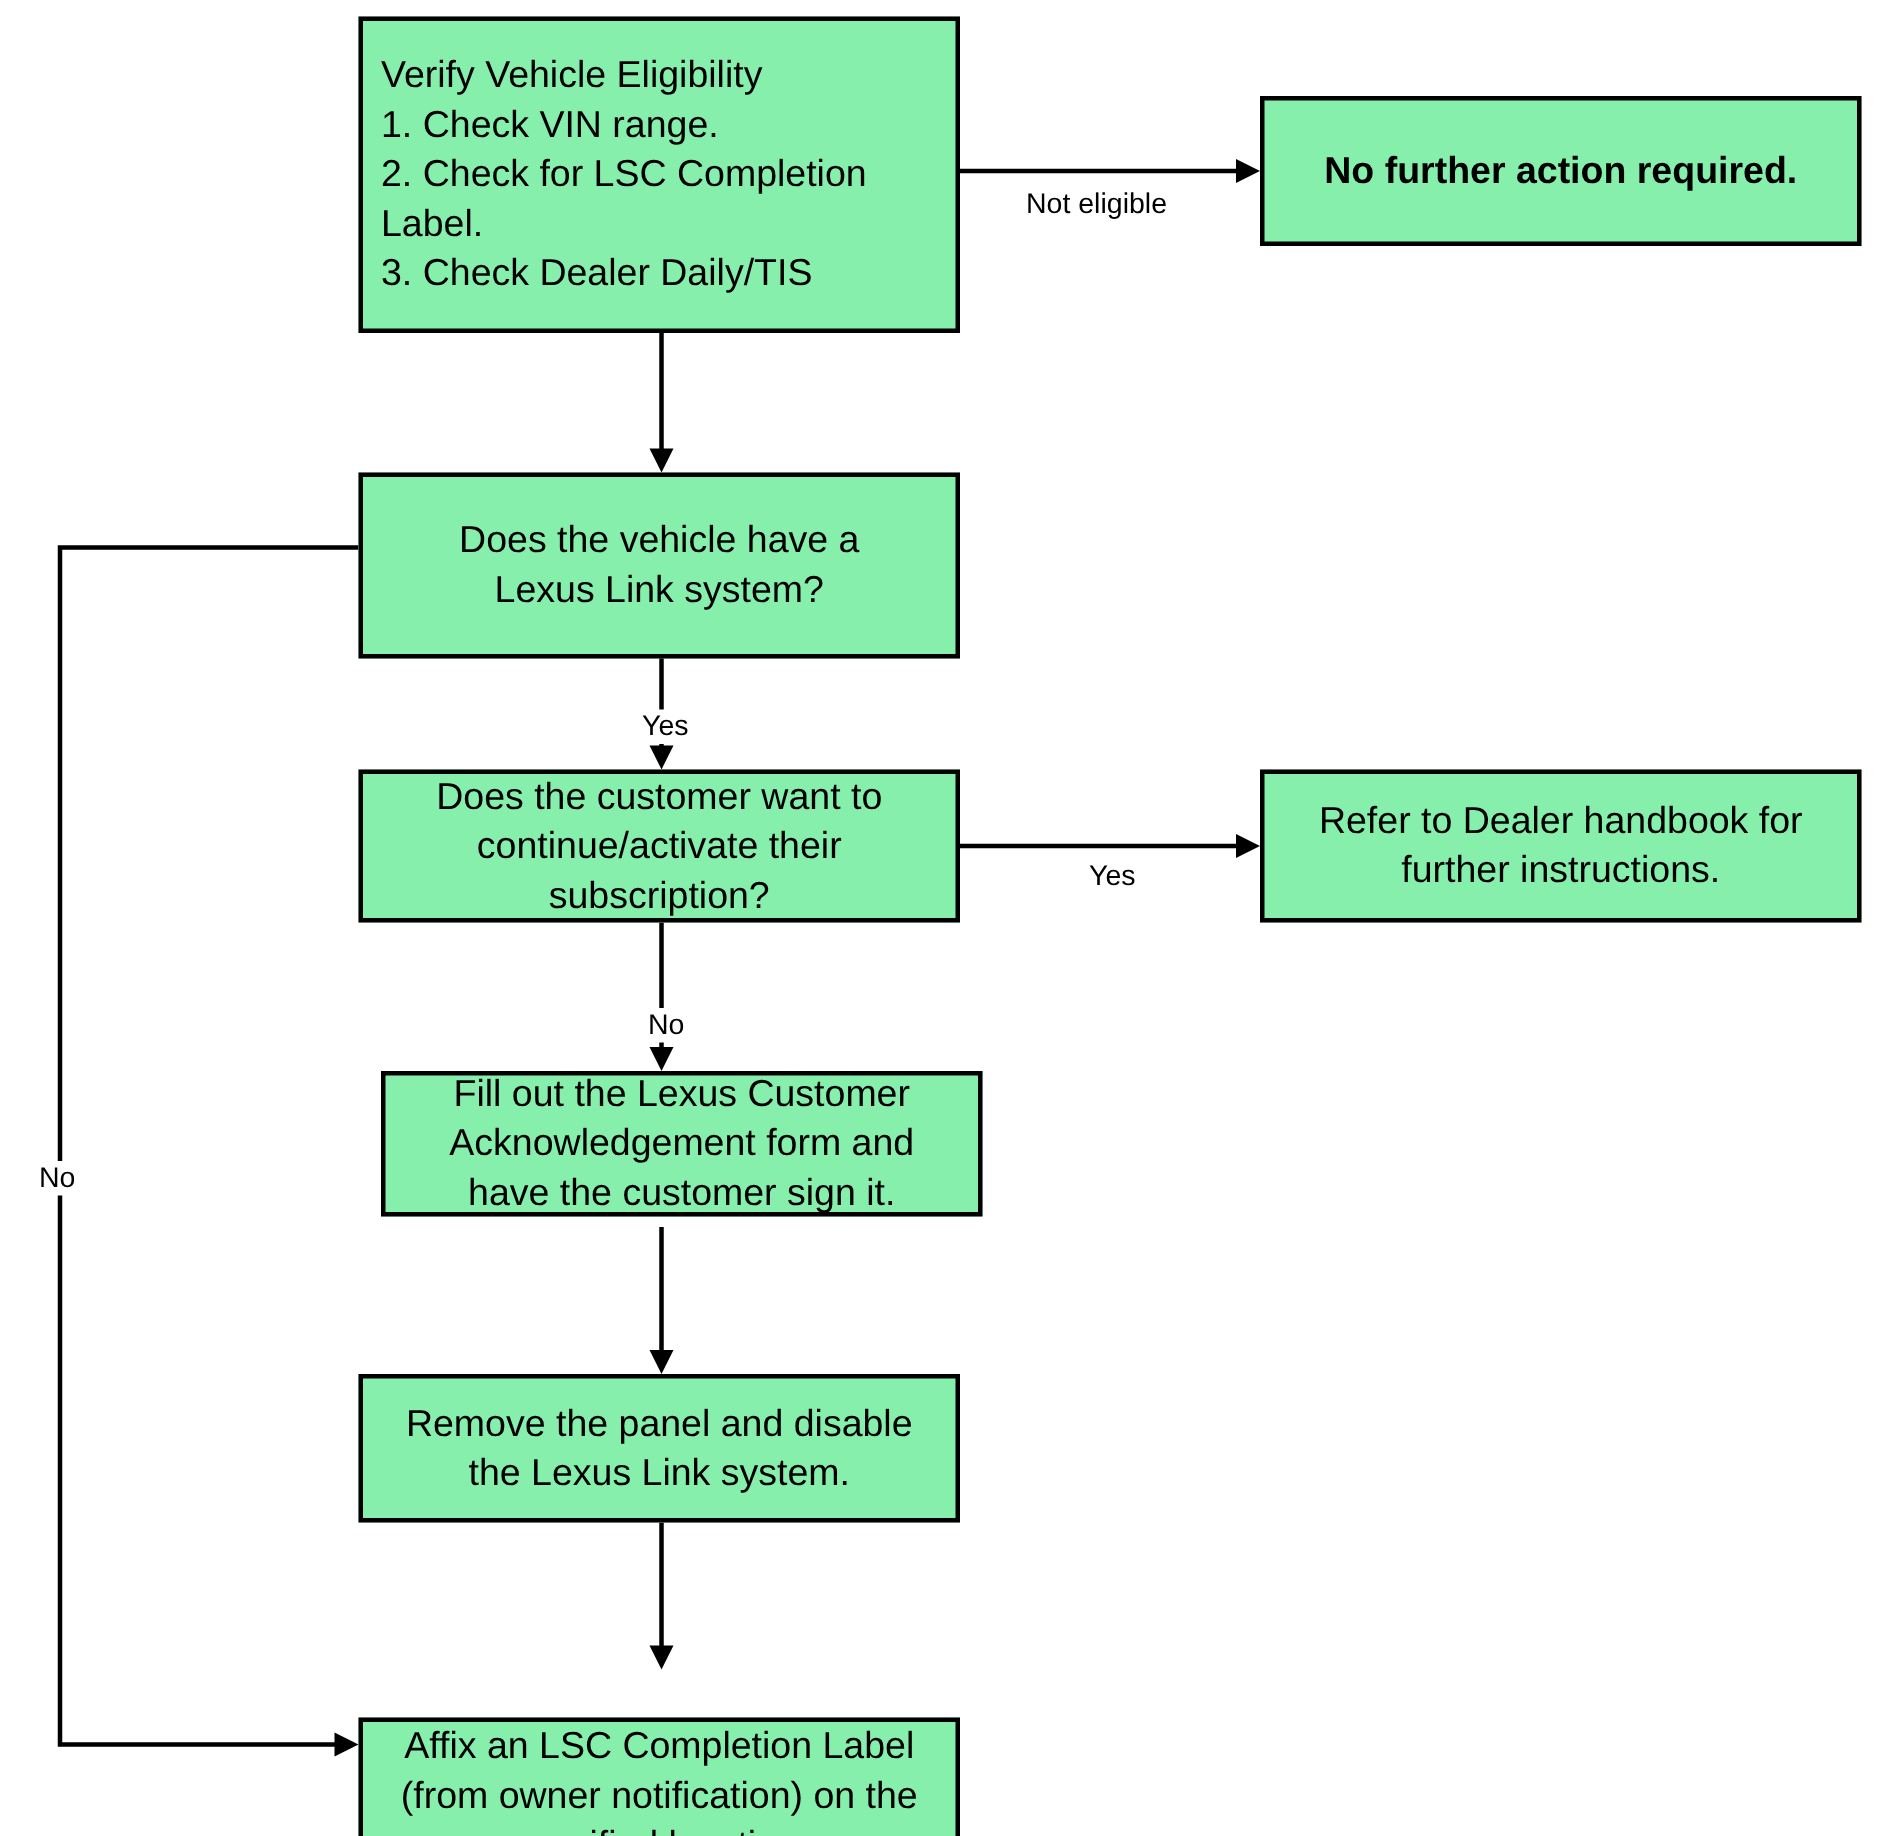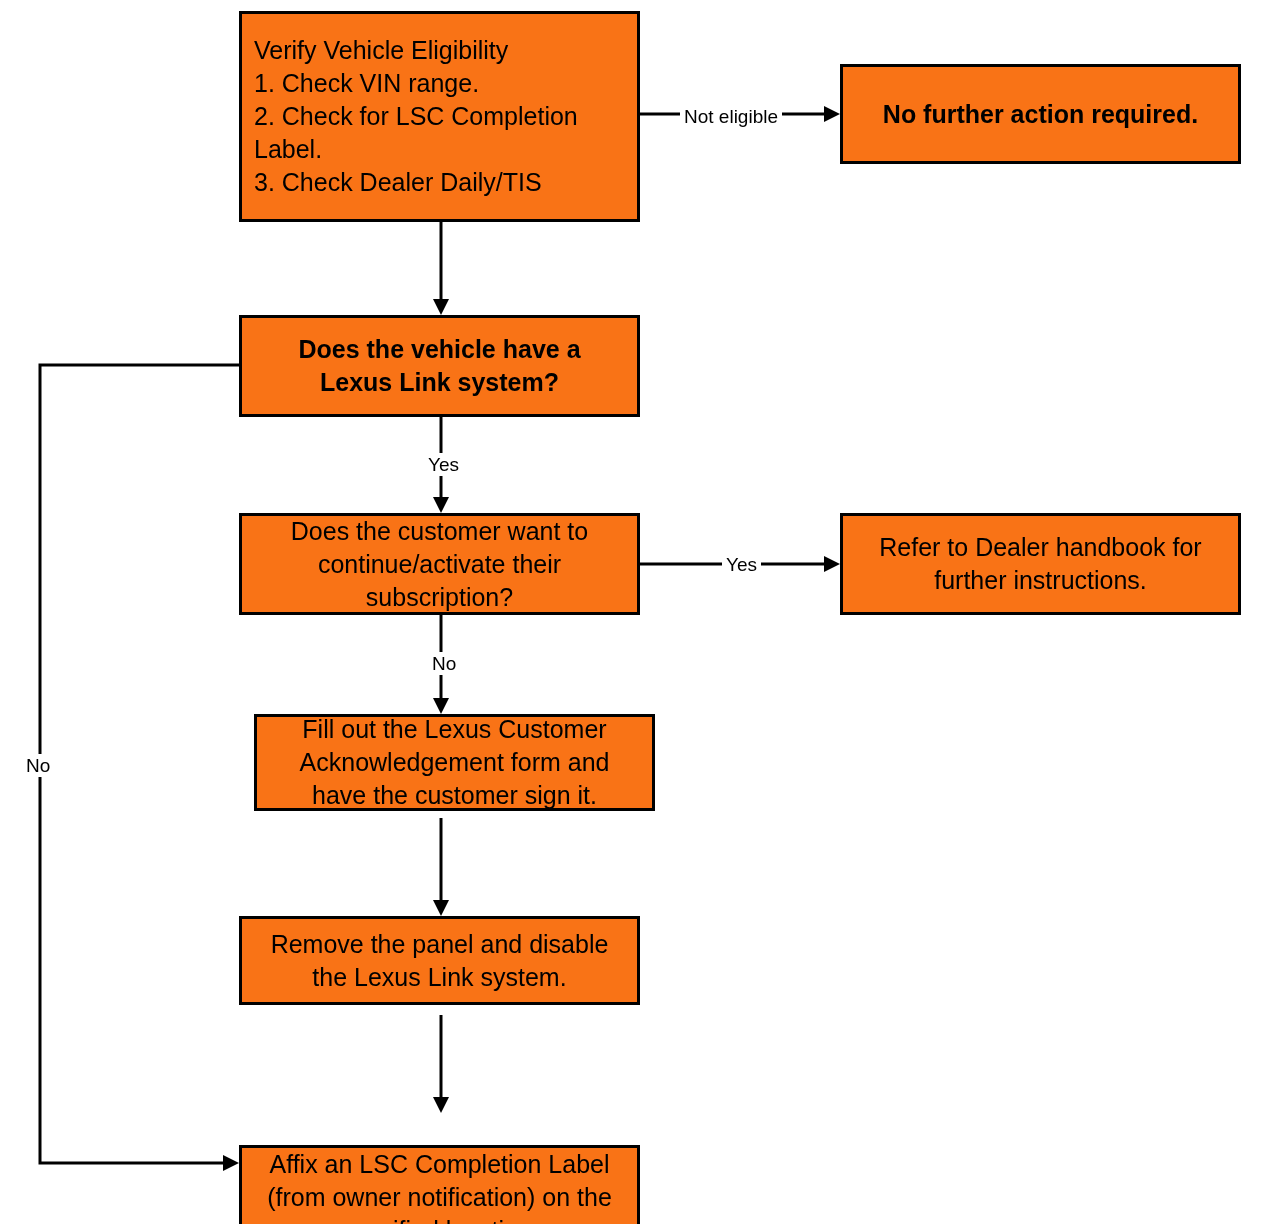--- a/index.html
+++ b/index.html
@@ -19,53 +19,54 @@
     position: absolute;
     left: 0;
     top: 0;
     width: 1264px;
     height: 1224px;
   }
   .node-box {
     position: absolute;
     box-sizing: border-box;
     border: 3px solid #000000;
-    background: #f97316;
+    background: #86efac;
     display: flex;
     flex-direction: column;
     justify-content: center;
   }
   .node-text {
     font-size: 25px;
     line-height: 33px;
     white-space: pre-line;
     padding: 0 8px;
   }
   .node-text.center { text-align: center; }
   .node-text.left   { text-align: left; }
 
   
   #node-verify        { left: 239px; top: 11px;   width: 401px; height: 211px; }
   #node-verify .node-text { padding-left: 12px; }
   #node-no-action     { left: 840px; top: 64px;   width: 401px; height: 100px; font-weight: bold; }
-  #node-has-link      { left: 239px; top: 315px;  width: 401px; height: 102px; font-weight: bold; }
+  #node-has-link      { left: 239px; top: 315px;  width: 401px; height: 124px; }
   #node-wants-sub     { left: 239px; top: 513px;  width: 401px; height: 102px; }
   #node-refer         { left: 840px; top: 513px;  width: 401px; height: 102px; }
   #node-form          { left: 254px; top: 714px;  width: 401px; height: 97px; }
-  #node-remove-panel  { left: 239px; top: 916px;  width: 401px; height: 89px; }
+  #node-remove-panel  { left: 239px; top: 916px;  width: 401px; height: 99px; }
   #node-affix-label   { left: 239px; top: 1145px; width: 401px; height: 104px; }
 
   
   .edge-label {
     position: absolute;
     font-size: 19px;
     line-height: 19px;
     background: #ffffff;
     padding: 2px 4px;
     white-space: nowrap;
+    margin-top: 20px;
   }
   .edge-label.big { font-size: 19px; }
   #label-not-eligible { left: 680px;  top: 105px;  }
   #label-yes-link     { left: 424px;  top: 453px;  }
   #label-yes-sub      { left: 722px;  top: 553px;  }
   #label-no-sub       { left: 428px;  top: 652px;  }
   #label-no-link      { left: 22px;   top: 754px;  }
 
   svg line, svg polyline { stroke: #000000; stroke-width: 3; fill: none; }
   svg polygon { fill: #000000; }

